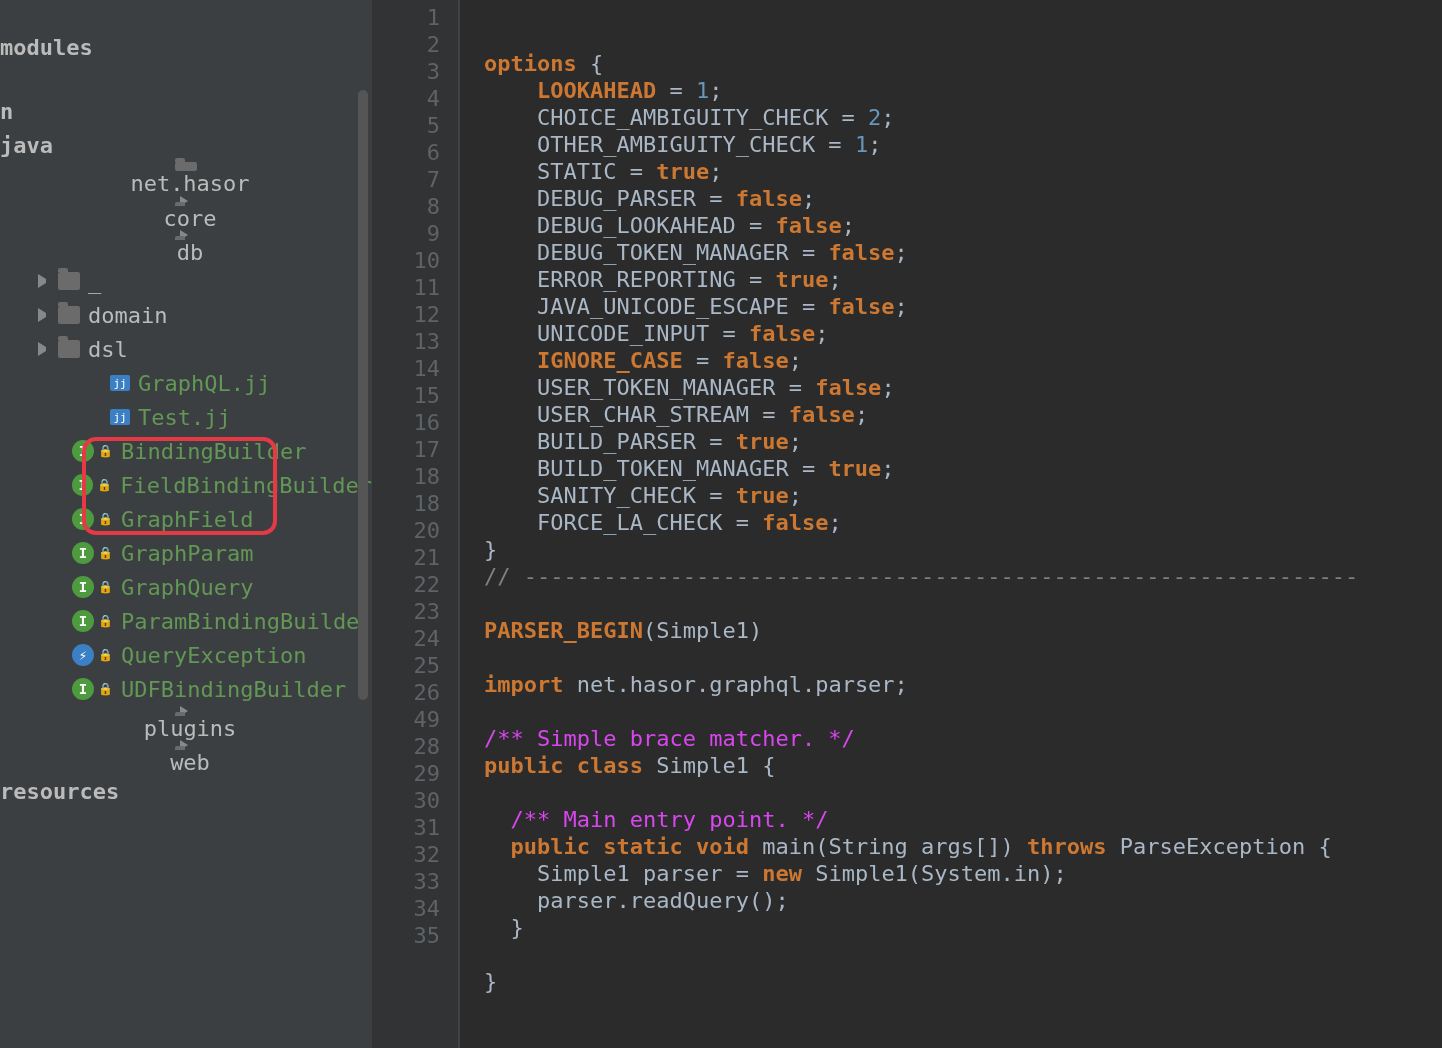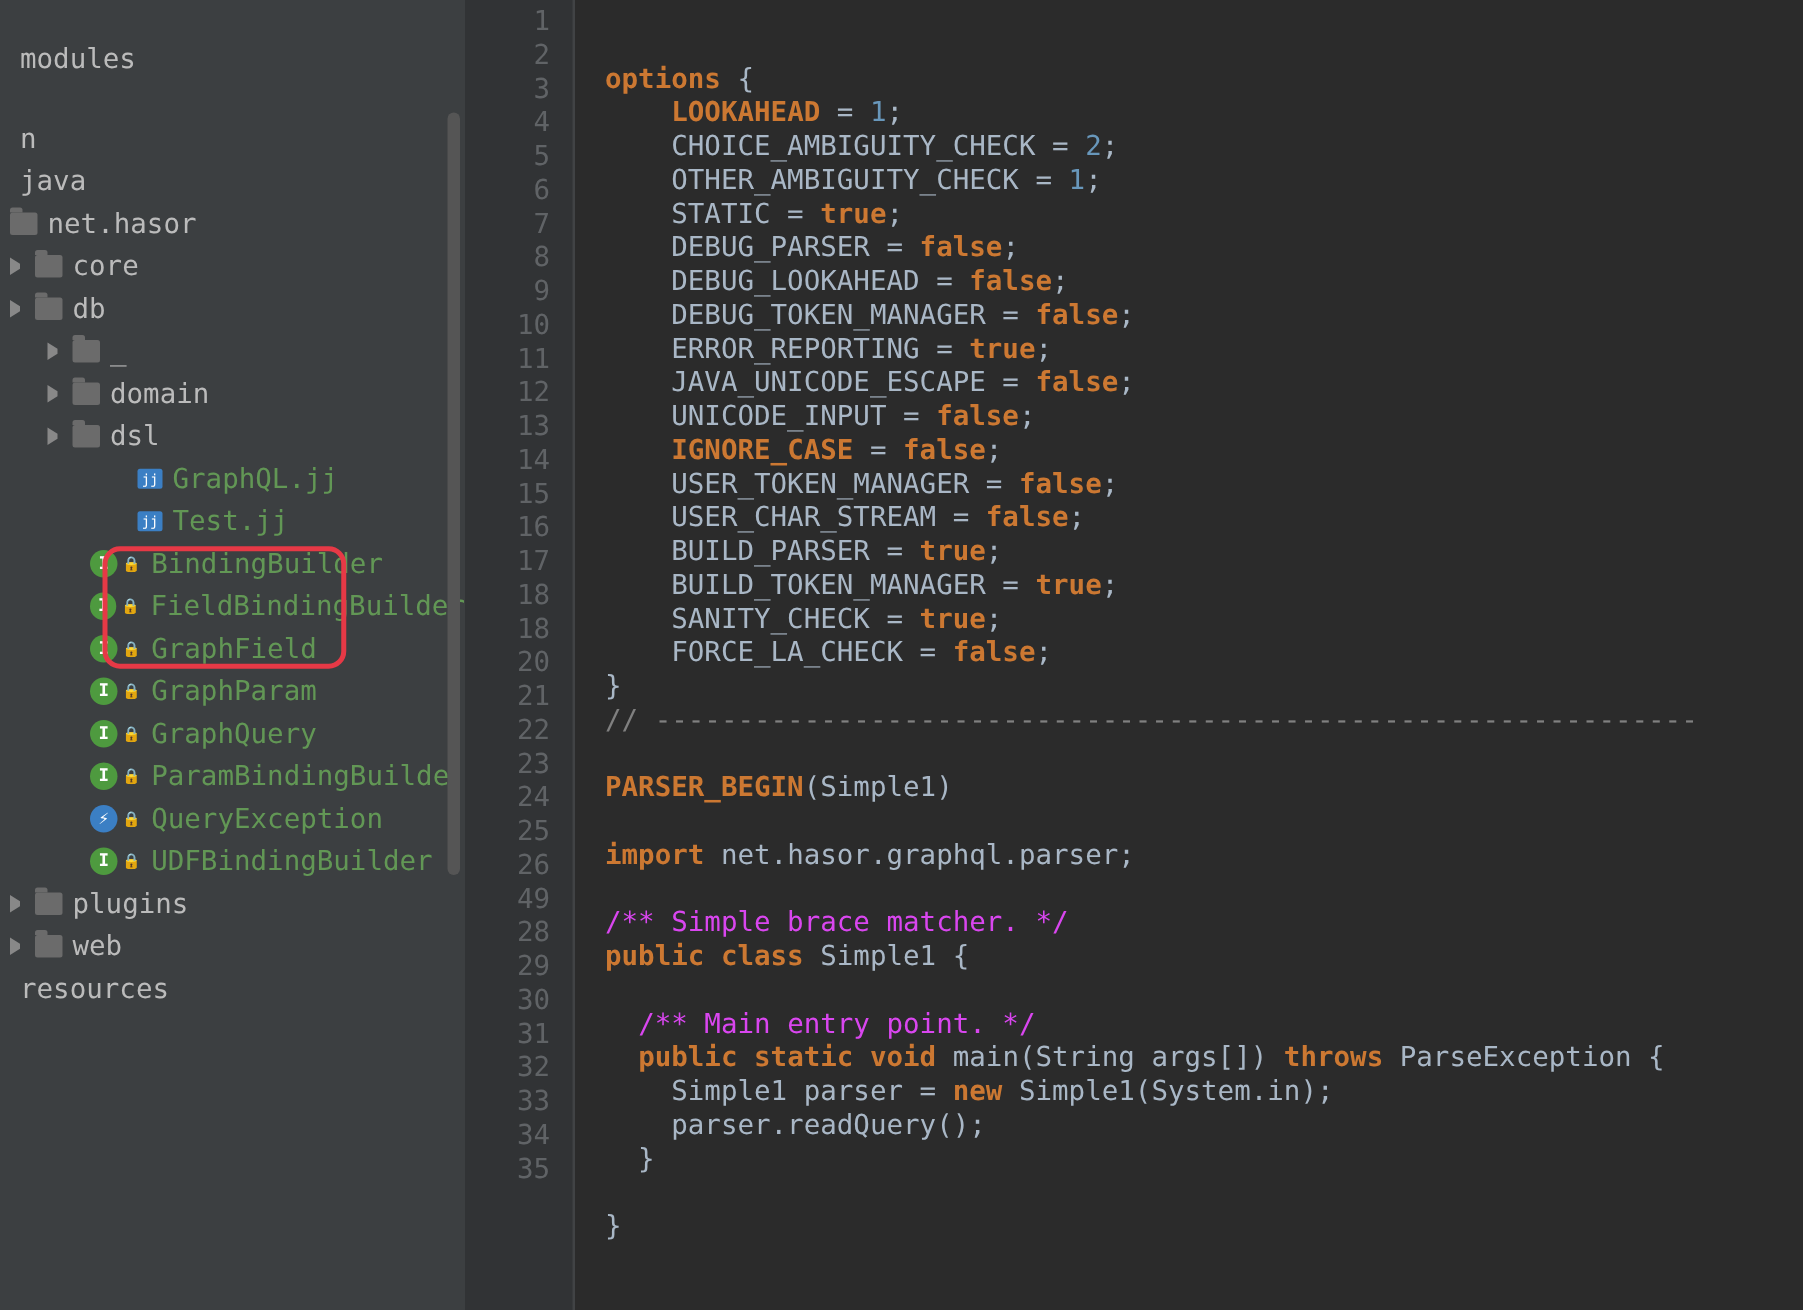--- a/index.html
+++ b/index.html
@@ -53,22 +53,22 @@
   position: relative;
 }
 .folder-icon::before {
   content: '';
   position: absolute;
   top: -4px; left: 0;
   width: 10px; height: 4px;
   background: #6b6b6b;
   border-radius: 2px 2px 0 0;
 }
-.indent0 { padding-left: 16px; }
-.indent1 { padding-left: 8px; }
+.indent0 { padding-left: 0px; font-weight: bold; }
+.indent1 { padding-left: 8px; flex-direction: column; }
 .indent2 { padding-left: 38px; }
 .indent3 { padding-left: 72px; }
 .indent4 { padding-left: 110px; }
 .label-white { color: #bbb; }
 .label-green { color: #629755; }
 .label-red { color: #cc3e44; }
 .file-jj-icon {
   width: 20px; height: 16px;
   background: #3b7fc4;
   color: white;

